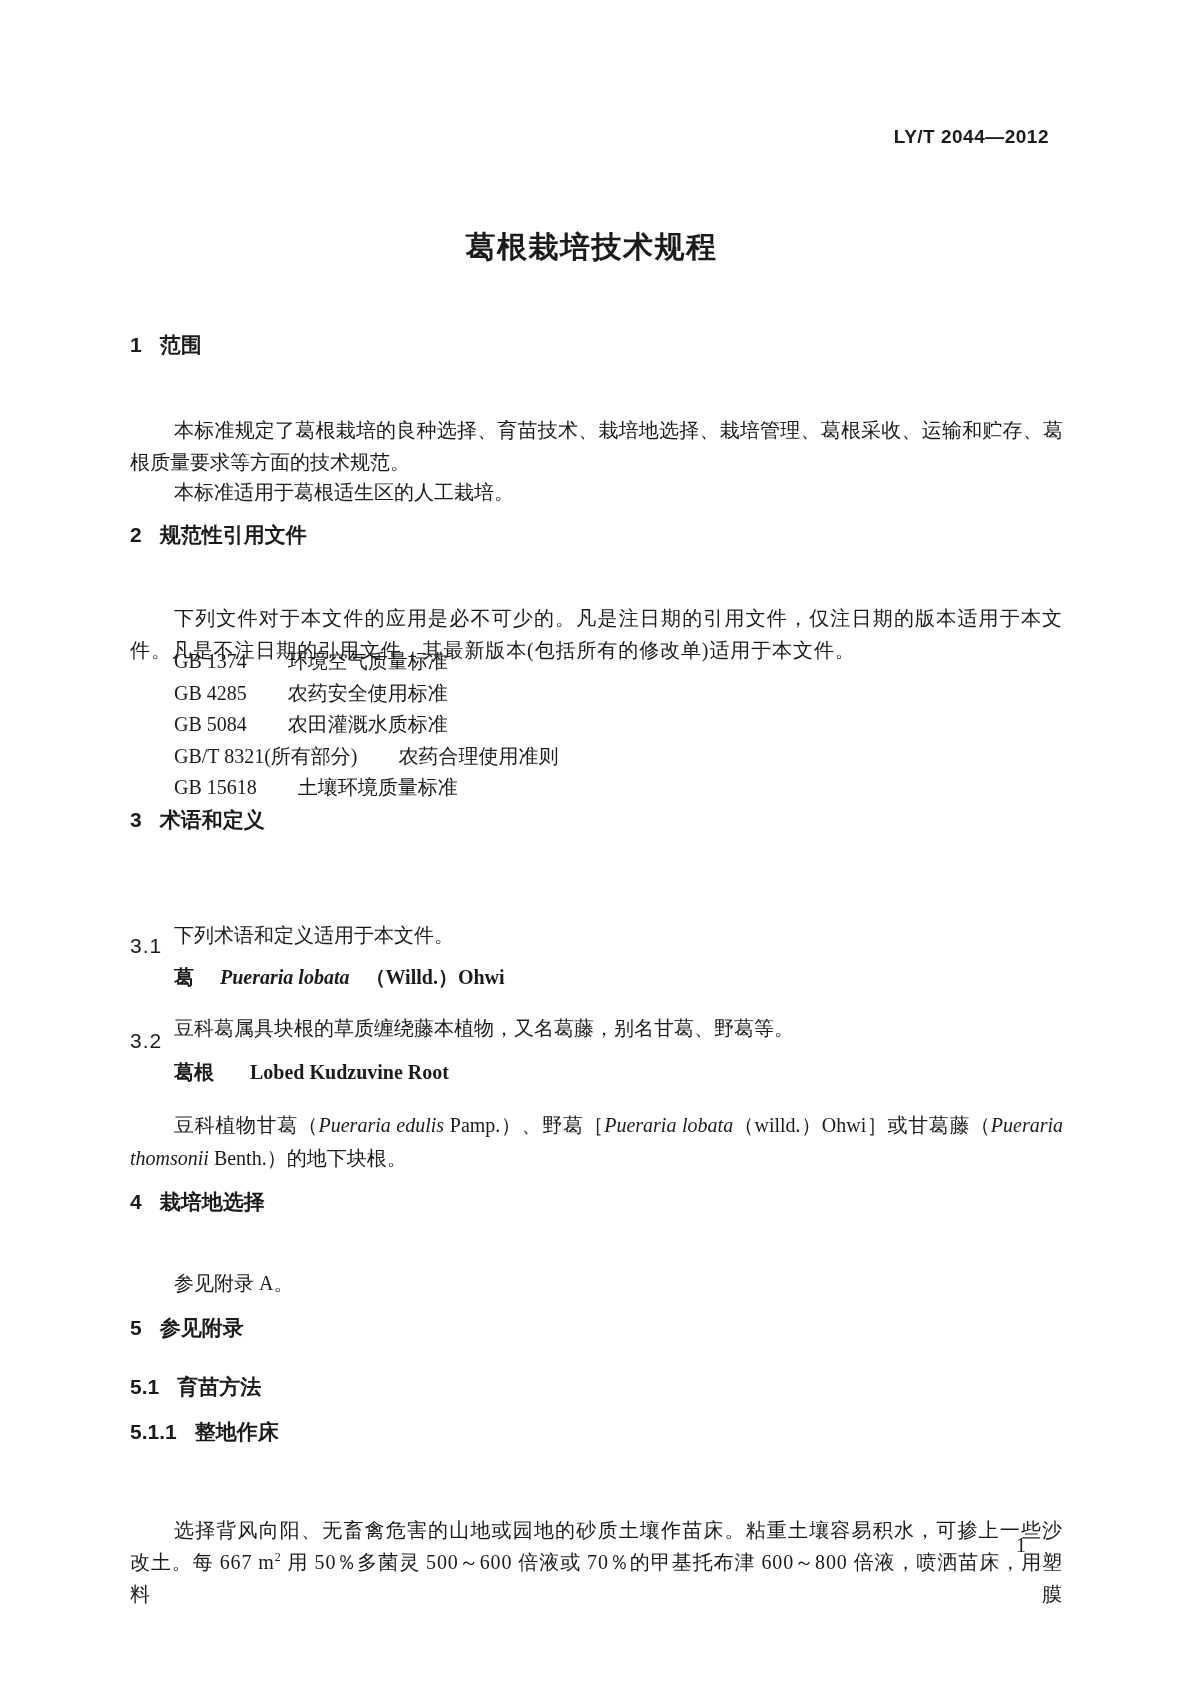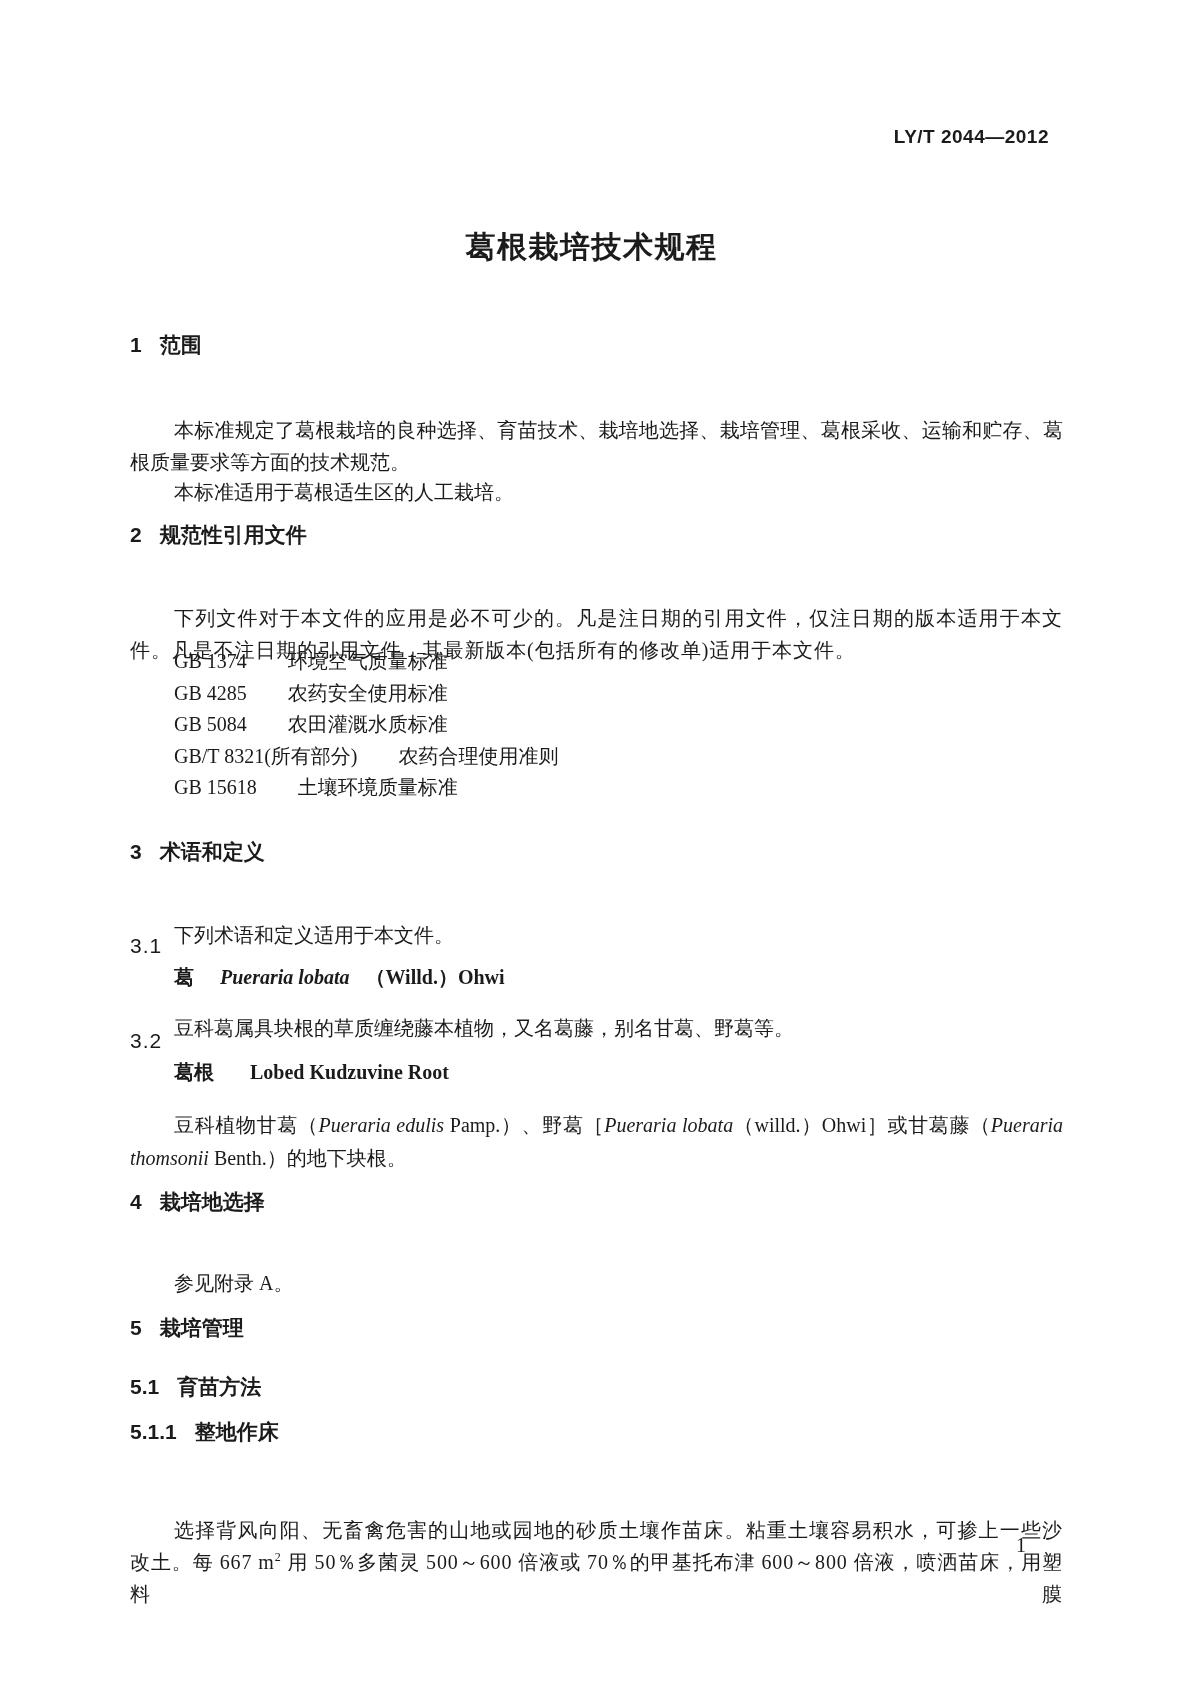--- a/index.html
+++ b/index.html
@@ -102,21 +102,21 @@
       <span class="refcode">GB 5084</span><span class="reftitle">农田灌溉水质标准</span>
     </div>
     <div class="refline">
       <span class="refcode">GB/T 8321(所有部分)</span><span class="reftitle">农药合理使用准则</span>
     </div>
     <div class="refline">
       <span class="refcode">GB 15618</span><span class="reftitle">土壤环境质量标准</span>
     </div>
   </div>
 
-  <div class="h" style="top:838px">
+  <div class="h" style="top:806px">
     <span class="hnum">3</span><span class="htxt">术语和定义</span>
   </div>
   <p class="p ind" style="top:899px">下列术语和定义适用于本文件。</p>
 
   <div class="cnum" style="top:933px">3.1</div>
   <div class="term" style="top:963px">
     <span class="tzh">葛</span><i class="tlatin">Pueraria lobata</i><span class="tsuffix">（Willd.）Ohwi</span>
   </div>
   <p class="p ind" style="top:992px">豆科葛属具块根的草质缠绕藤本植物，又名葛藤，别名甘葛、野葛等。</p>
 
@@ -125,21 +125,21 @@
     <span class="tzh">葛根</span><span class="ten">Lobed Kudzuvine Root</span>
   </div>
   <p class="p ind def2" style="top:1089px"><span>豆科植物甘葛（</span><i class="lat-i">Pueraria edulis</i><span> Pamp.）、野葛［</span><i class="lat-i">Pueraria lobata</i><span>（willd.）Ohwi］或甘葛藤（</span><i class="lat-i">Pueraria thomsonii</i><span> Benth.）的地下块根。</span></p>
 
   <div class="h" style="top:1188px">
     <span class="hnum">4</span><span class="htxt">栽培地选择</span>
   </div>
   <p class="p ind" style="top:1247px">参见附录 A。</p>
 
   <div class="h" style="top:1314px">
-    <span class="hnum">5</span><span class="htxt">栽培管理</span>
+    <span class="hnum">5</span><span class="htxt">参见附录</span>
   </div>
   <div class="h" style="top:1373px">
     <span class="hnum">5.1</span><span class="htxt">育苗方法</span>
   </div>
   <div class="h" style="top:1418px">
     <span class="hnum">5.1.1</span><span class="htxt">整地作床</span>
   </div>
   <p class="p ind ls9 last-just" style="top:1466px"><span>选择背风向阳、无畜禽危害的山地或园地的砂质土壤作苗床。粘重土壤容易积水，可掺上一些沙改土。每 667 m</span><sup class="sq">2</sup><span> 用 50％多菌灵 500～600 倍液或 70％的甲基托布津 600～800 倍液，喷洒苗床，用塑料膜</span></p>
 
   <div class="pageno">1</div>

